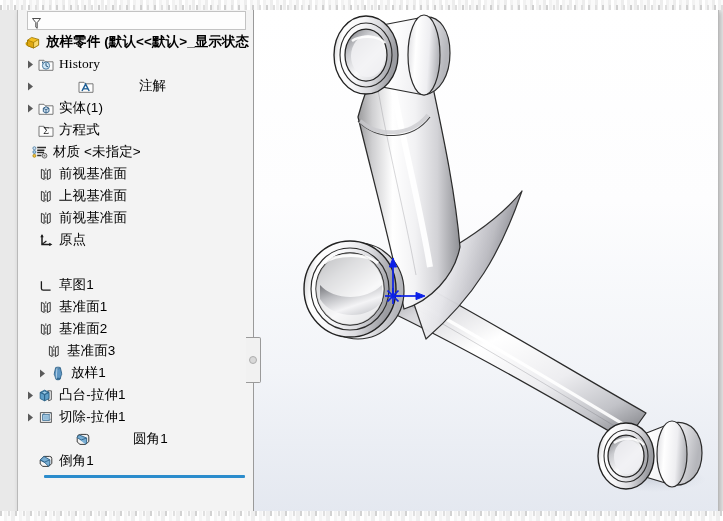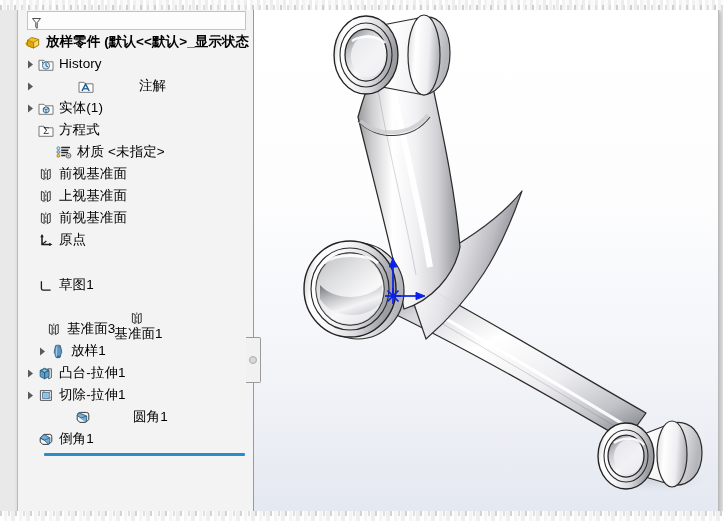--- a/index.html
+++ b/index.html
@@ -85,21 +85,21 @@
               <path d="M2.5 6.2 L6.6 3.4 L13.6 5.4 L13.6 11.1 L8.6 14.0 L2.5 11.7 Z" fill="#f5c020" stroke="#9a7400" stroke-width=".8"></path>
               <path d="M2.5 6.2 L8.6 8.4 L8.6 14.0 L2.5 11.7 Z" fill="#e0a810" stroke="#9a7400" stroke-width=".7"></path>
               <path d="M8.6 8.4 L13.6 5.4 L13.6 11.1 L8.6 14.0 Z" fill="#fad968" stroke="#9a7400" stroke-width=".7"></path>
               <path d="M1.6 8.2 q-1.1 2.0 .9 3.0" fill="none" stroke="#c79a00" stroke-width="1.3"></path>
             </svg>
           </span>
           <span class="lbl">放样零件  (默认&lt;&lt;默认&gt;_显示状态 1&gt;)</span>
         </div>
 
         <div id="rows">
-            <div class="row" style="padding-left: 6px;">
+            <div class="row" style="padding-left: 6px; font-family: Liberation Serif, serif;">
               <span class="arrow">
                 <svg width="7" height="9" viewBox="0 0 7 9">
                   <polygon points="1,0.6 6,4.5 1,8.4" fill="#5a5a5a"></polygon>
                 </svg>
               </span>
               <span class="ico">
                 <svg width="16" height="15" viewBox="0 0 16 15">
         <path d="M1 3.3 H6 L7.2 4.8 H15 V13.3 H1 Z" fill="#fdfdfd" stroke="#6b6b6b" stroke-width=".9"></path>
         <circle cx="8" cy="8.6" r="3.6" fill="#cfe6f5" stroke="#3c6f96" stroke-width=".9"></circle>
         <path d="M8 6.2 V8.8 L10 9.9" fill="none" stroke="#23527a" stroke-width="1"></path>
@@ -141,21 +141,21 @@
             <div class="row" style="padding-left: 6px;">
               <span class="arrow"></span>
               <span class="ico">
                 <svg width="16" height="15" viewBox="0 0 16 15">
         <path d="M1 3.3 H6 L7.2 4.8 H15 V13.3 H1 Z" fill="#fdfdfd" stroke="#6b6b6b" stroke-width=".9"></path>
         <text x="8" y="11.4" font-size="8.5" text-anchor="middle" fill="#1b1b1b" font-family="DejaVu Serif,serif">Σ</text>
       </svg>
               </span>
               <span class="lbl">方程式</span>
             </div>
-            <div class="row" style="padding-left: 24px;">
+            <div class="row" style="padding-left: 0;">
               <span class="arrow"></span>
               <span class="ico">
                 <svg width="16" height="15" viewBox="0 0 16 15">
         <circle cx="2.4" cy="3.2" r="1.5" fill="#cfe2f2" stroke="#3a6d94" stroke-width=".7"></circle>
         <circle cx="2.4" cy="7.0" r="1.5" fill="#9ec9e8" stroke="#3a6d94" stroke-width=".7"></circle>
         <circle cx="2.4" cy="10.8" r="1.5" fill="#f3c53d" stroke="#9a7400" stroke-width=".7"></circle>
         <path d="M5.2 2.6 H14 M5.2 5.2 H12.4 M5.2 7.4 H12 M5.2 10.5 H9.4" stroke="#2b2b2b" stroke-width="1.5"></path>
         <circle cx="12.5" cy="10.7" r="2.4" fill="#d9d9d9" stroke="#4a4a4a" stroke-width=".8"></circle>
         <circle cx="12.5" cy="10.7" r=".8" fill="#6b6b6b"></circle>
       </svg>
@@ -209,30 +209,41 @@
             </div>
             <div class="row" style="padding-left: 6px; margin-top: 23px;">
               <span class="arrow"></span>
               <span class="ico">
                 <svg width="16" height="15" viewBox="0 0 16 15">
         <path d="M3.4 3.2 V10.5 q0 1.6 1.8 1.6 H12.6" fill="none" stroke="#1b1b1b" stroke-width="1.3"></path>
       </svg>
               </span>
               <span class="lbl">草图1</span>
             </div>
-            <div class="row" style="padding-left: 6px; flex-direction: column;">
+            <div class="row" style="padding-left: 6px;">
               <span class="arrow"></span>
               <span class="ico">
                 <svg width="16" height="15" viewBox="0 0 16 15">
         <path d="M3.4 2.4 L6.2 3.6 V12.5 L3.4 11.2 Z" fill="none" stroke="#2b2b2b" stroke-width=".95"></path>
         <path d="M9.4 3.6 L12.2 2.4 V11.2 L9.4 12.5 Z" fill="none" stroke="#2b2b2b" stroke-width=".95"></path>
         <path d="M7.8 1.4 V13.6" stroke="#2b2b2b" stroke-width=".8" stroke-dasharray="2.4 1.6"></path>
       </svg>
               </span>
               <span class="lbl">基准面1</span>
+            </div>
+            <div class="row" style="padding-left: 6px;">
+              <span class="arrow"></span>
+              <span class="ico">
+                <svg width="16" height="15" viewBox="0 0 16 15">
+        <path d="M3.4 2.4 L6.2 3.6 V12.5 L3.4 11.2 Z" fill="none" stroke="#2b2b2b" stroke-width=".95"></path>
+        <path d="M9.4 3.6 L12.2 2.4 V11.2 L9.4 12.5 Z" fill="none" stroke="#2b2b2b" stroke-width=".95"></path>
+        <path d="M7.8 1.4 V13.6" stroke="#2b2b2b" stroke-width=".8" stroke-dasharray="2.4 1.6"></path>
+      </svg>
+              </span>
+              <span class="lbl">基准面2</span>
             </div>
             <div class="row" style="padding-left: 14px;">
               <span class="arrow"></span>
               <span class="ico">
                 <svg width="16" height="15" viewBox="0 0 16 15">
         <path d="M3.4 2.4 L6.2 3.6 V12.5 L3.4 11.2 Z" fill="none" stroke="#2b2b2b" stroke-width=".95"></path>
         <path d="M9.4 3.6 L12.2 2.4 V11.2 L9.4 12.5 Z" fill="none" stroke="#2b2b2b" stroke-width=".95"></path>
         <path d="M7.8 1.4 V13.6" stroke="#2b2b2b" stroke-width=".8" stroke-dasharray="2.4 1.6"></path>
       </svg>
               </span>

